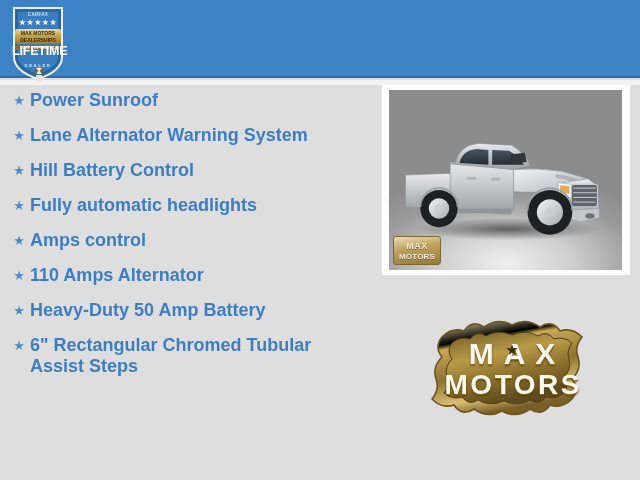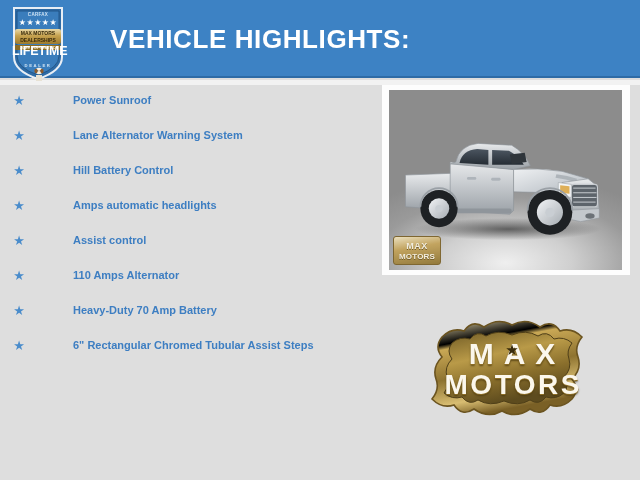--- a/index.html
+++ b/index.html
@@ -160,26 +160,25 @@
   .highlight-star {
     width: 22px;
     flex: 0 0 22px;
     text-align: center;
     font-size: 13px;
     line-height: 21px;
     color: #4a8ccb;
   }
   .highlight-text {
     flex: 1 1 auto;
-    font-size: 11px;
+    font-size: 18px;
     font-weight: bold;
     line-height: 21px;
     color: #3d7ec2;
     font-family: "Liberation Sans", sans-serif;
-    margin-left: 43px;
   }
 
   
   #vehicle-photo-frame {
     position: absolute;
     left: 382px;
     top: 85px;
     width: 248px;
     height: 190px;
     background: #fdfdfd;
@@ -275,21 +274,20 @@
   }
 </style>
 </head>
 <body>
 
 <div id="page">
 
   <div id="header-bar"></div>
   <div id="header-underline"></div>
 
-  <div id="header-title">VEHICLE HIGHLIGHTS:</div>
 
   <div id="carfax-badge">
     <svg class="badge-shield" viewBox="0 0 52 76">
       <path d="M2 3 H50 V52 Q50 66 26 74 Q2 66 2 52 Z" fill="#2e6ba6" stroke="#e8eef5" stroke-width="2"></path>
       <path d="M5 6 H47 V51 Q47 63 26 70 Q5 63 5 51 Z" fill="#3a7dbc" stroke="#1f4f7d" stroke-width="0.8"></path>
     </svg>
     <div class="badge-inner-text" id="badge-carfax-word">CARFAX</div>
     <div class="badge-inner-text" id="badge-stars">★★★★★</div>
     <div id="badge-ribbon"></div>
     <div id="badge-dealer-name">MAX MOTORS DEALERSHIPS</div>
@@ -318,36 +316,36 @@
       <div class="highlight-text">Lane Alternator Warning System</div>
     </div>
 
     <div class="highlight-row">
       <div class="highlight-star">★</div>
       <div class="highlight-text">Hill Battery Control</div>
     </div>
 
     <div class="highlight-row">
       <div class="highlight-star">★</div>
-      <div class="highlight-text">Amps automatic headlights</div>
-    </div>
-
-    <div class="highlight-row">
-      <div class="highlight-star">★</div>
-      <div class="highlight-text">Assist control</div>
+      <div class="highlight-text">Fully automatic headlights</div>
+    </div>
+
+    <div class="highlight-row">
+      <div class="highlight-star">★</div>
+      <div class="highlight-text">Amps control</div>
     </div>
 
     <div class="highlight-row">
       <div class="highlight-star">★</div>
       <div class="highlight-text">110 Amps Alternator</div>
     </div>
 
     <div class="highlight-row">
       <div class="highlight-star">★</div>
-      <div class="highlight-text">Heavy-Duty 70 Amp Battery</div>
+      <div class="highlight-text">Heavy-Duty 50 Amp Battery</div>
     </div>
 
     <div class="highlight-row">
       <div class="highlight-star">★</div>
       <div class="highlight-text">6" Rectangular Chromed Tubular Assist Steps</div>
     </div>
 
   </div>
 
   <div id="vehicle-photo-frame">

